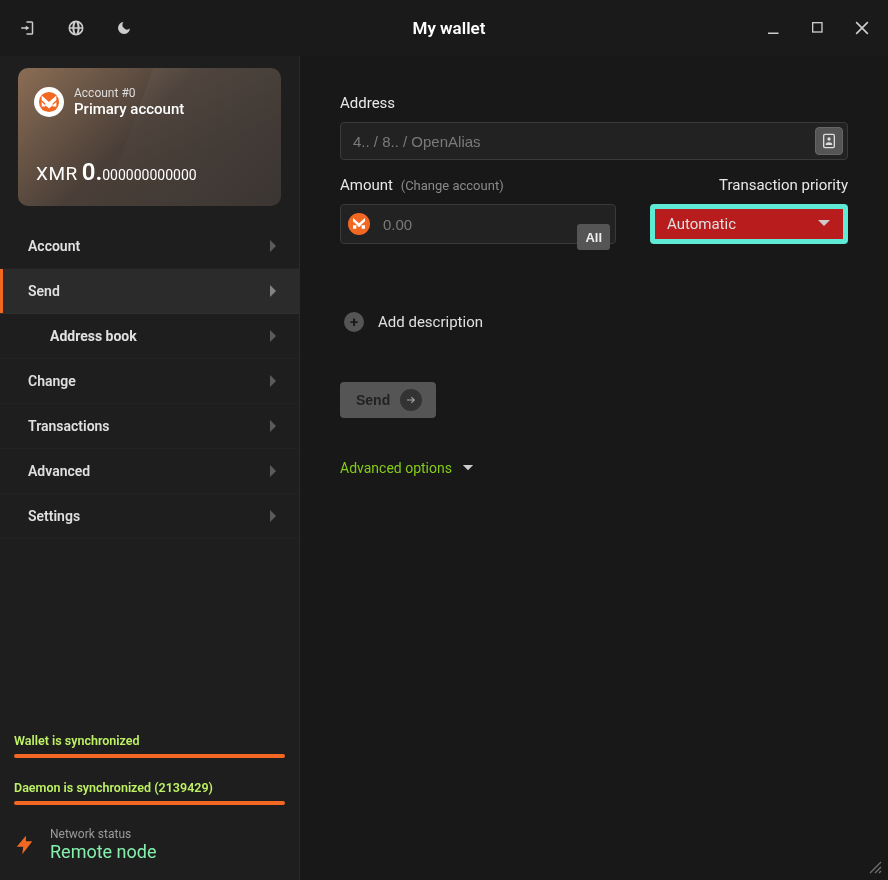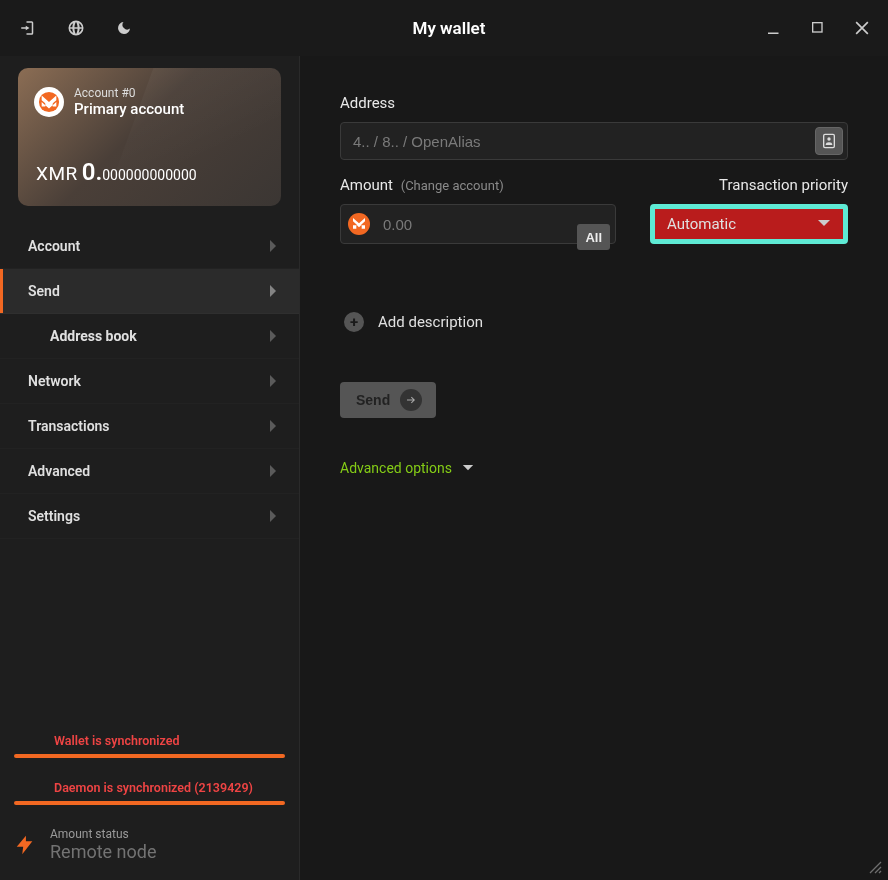--- a/index.html
+++ b/index.html
@@ -37,26 +37,26 @@
   .nav-item { height: 45px; display:flex; align-items:center; padding: 0 22px 0 28px;
     font-size: 14px; color: #e0e0e0; cursor:pointer; position:relative; border-bottom: 1px solid rgba(255,255,255,0.02);}
   .nav-item.sub { padding-left: 50px; }
   .nav-item.active { background: #2b2b2b; }
   .nav-item.active::before { content:""; position:absolute; left:0; top:0; bottom:0; width:3px; background:#f26822; }
   .nav-item .label { flex:1; font-weight:600; }
   .nav-item.sub .label { font-weight: 700; }
   .nav-item .chev { opacity: 0.5; }
 
   .sb-footer { margin-top:auto; padding: 0 14px 18px 14px; font-size: 12.5px; }
-  .sync-label { font-weight:600; color:#ef4444; margin-bottom:6px;margin-left:40px; }
+  .sync-label { font-weight:600; color:#bef264; margin-bottom:6px; }
   .sync-bar { height: 4px; background:#f26822; border-radius:2px; margin-bottom: 22px; }
   .net-row { display:flex; align-items:center; gap: 14px; margin-top: 8px; }
   .net-meta { display:flex; flex-direction:column; }
   .net-title { font-size: 12px; color:#9a9a9a; }
-  .net-val { font-size: 18px; color:#737373; }
+  .net-val { font-size: 18px; color:#86efac; }
 
   
   .field-label { font-size: 15px; color:#e8e8e8; margin-bottom: 10px; }
   .row { display:flex; gap: 34px; }
   .input-wrap { position:relative; }
   .text-input { width: 100%; height: 38px; background: #222; border:1px solid #3a3a3a; border-radius:4px;
     padding: 0 46px 0 12px; color:#e0e0e0; font-size: 15px; }
   .text-input::placeholder { color:#7a7a7a; }
   .addrbook-btn { position:absolute; right:5px; top:5px; width:28px; height:28px; background:#555; border-radius:4px;
     display:flex; align-items:center; justify-content:center; cursor:pointer; border: 1px solid #666; }
@@ -178,21 +178,21 @@
       </li>
       <li class="nav-item sub">
         <span class="label">Address book</span>
         <span class="chev">
             <svg width="8" height="12" viewBox="0 0 8 12">
               <path fill="#999" d="M1 0l6 6-6 6z"></path>
             </svg>
           </span>
       </li>
       <li class="nav-item">
-        <span class="label">Network</span>
+        <span class="label">Change</span>
         <span class="chev">
             <svg width="8" height="12" viewBox="0 0 8 12">
               <path fill="#999" d="M1 0l6 6-6 6z"></path>
             </svg>
           </span>
       </li>
       <li class="nav-item">
         <span class="label">Transactions</span>
         <span class="chev">
             <svg width="8" height="12" viewBox="0 0 8 12">
@@ -223,21 +223,21 @@
       <div class="sync-bar"></div>
       <div class="sync-label">Daemon is synchronized (2139429)</div>
       <div class="sync-bar"></div>
       <div class="net-row">
         <span>
           <svg width="22" height="28" viewBox="0 0 24 24">
               <path fill="#f26822" d="M13 2L3 14h7l-1 8 11-14h-7l0-6z"></path>
             </svg>
         </span>
         <div class="net-meta">
-          <span class="net-title">Amount status</span>
+          <span class="net-title">Network status</span>
           <span class="net-val">Remote node</span>
         </div>
       </div>
     </div>
   </div>
 
   <div class="main">
     <div class="field-label">Address</div>
     <div class="input-wrap">
       <input class="text-input" type="text" placeholder="4.. / 8.. / OpenAlias" style="">

